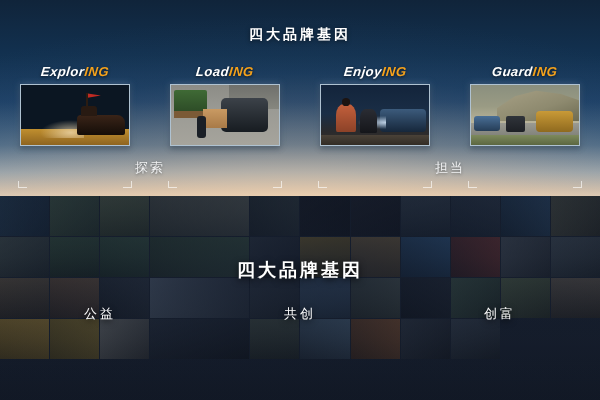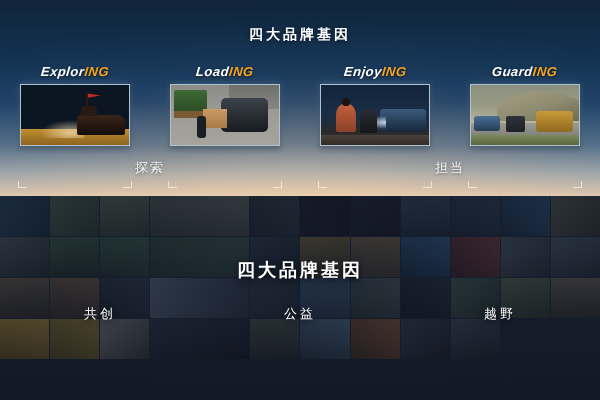--- a/index.html
+++ b/index.html
@@ -271,19 +271,19 @@
         <div class="tile" style="background: linear-gradient(194deg, rgb(96, 128, 155) 0%, rgb(40, 53, 66) 100%);"></div>
         <div class="tile" style="background: linear-gradient(212deg, rgb(169, 99, 47) 0%, rgb(74, 44, 21) 100%);"></div>
         <div class="tile" style="background: linear-gradient(140deg, rgb(59, 68, 80) 0%, rgb(24, 28, 34) 100%);"></div>
         <div class="tile" style="background: linear-gradient(158deg, rgb(68, 80, 93) 0%, rgb(27, 33, 39) 100%);"></div>
       </div>
     <div class="mosaic-veil"></div>
 
     <div class="bot-title">四大品牌基因</div>
 
     <div class="bot-row">
+      <div class="bot-col"><span class="bot-text">公益</span></div>
       <div class="bot-col"><span class="bot-text">共创</span></div>
-      <div class="bot-col"><span class="bot-text">公益</span></div>
-      <div class="bot-col"><span class="bot-text">越野</span></div>
+      <div class="bot-col"><span class="bot-text">创富</span></div>
     </div>
   </section>
 
 </div>
 
 </body></html>

